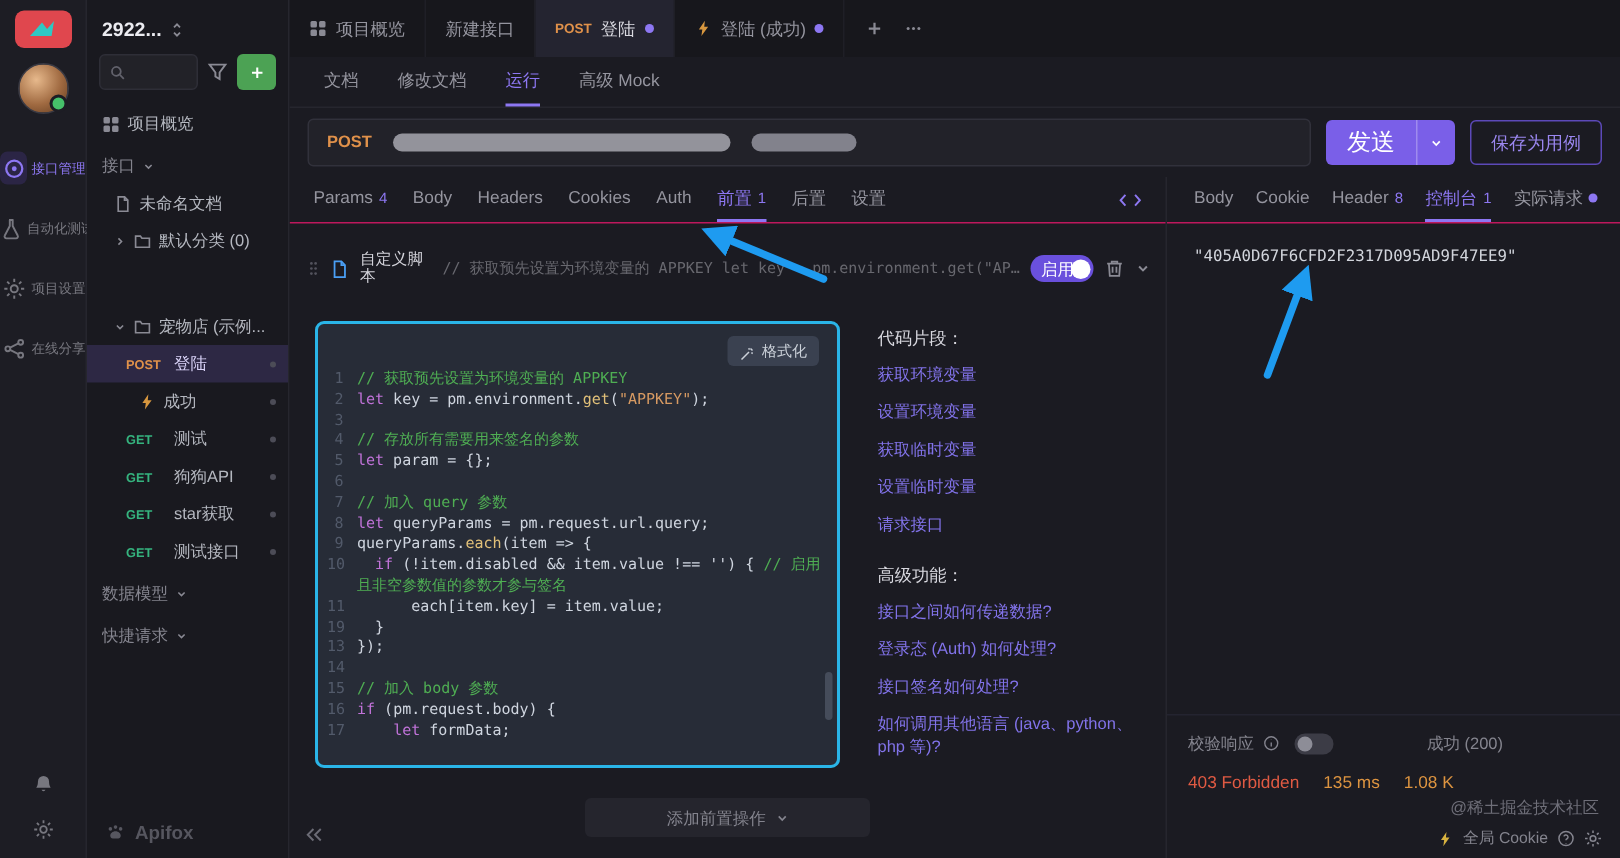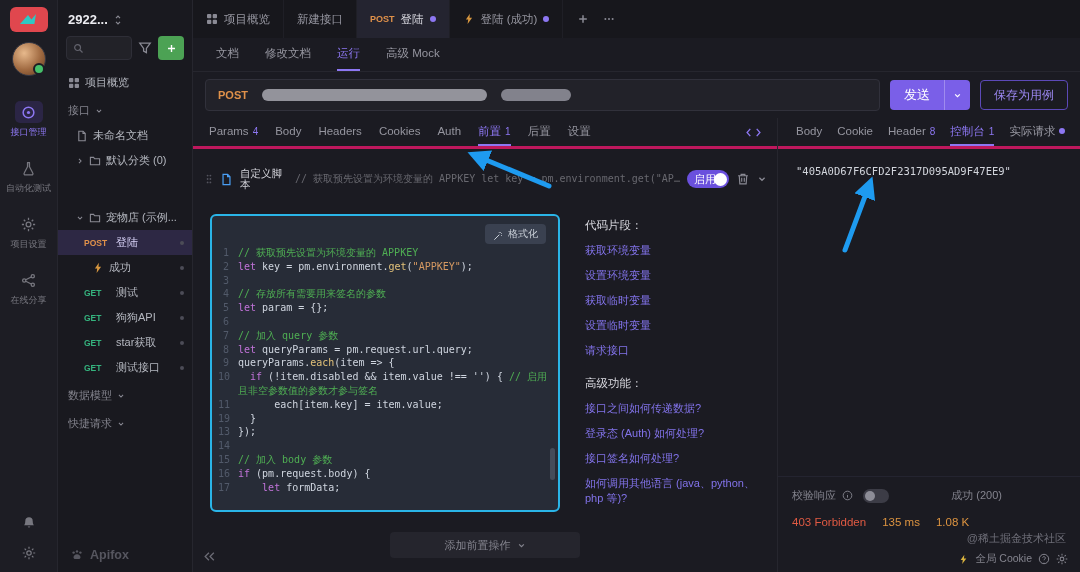--- a/index.html
+++ b/index.html
@@ -16,21 +16,21 @@
   .activity{position:absolute;left:0;top:0;width:58px;height:100%;background:#1d1d24;
     border-right:1px solid #26262e;display:flex;flex-direction:column;align-items:center;z-index:2}
   .logo{width:38px;height:25px;border-radius:6px;background:#e0474e;margin-top:7px;
     display:flex;align-items:center;justify-content:center;cursor:pointer}
   .logo svg{width:24px;height:15px}
   .avatar{width:34px;height:34px;border-radius:50%;margin-top:10px;position:relative;cursor:pointer;
     background:radial-gradient(circle at 35% 32%,#e7b98c,#a06a41 55%,#6d4426 90%);border:1px solid #3a3a44}
   .avatar::after{content:"";position:absolute;right:0;bottom:0;width:8px;height:8px;border-radius:50%;
     background:#46c06a;border:2px solid #1d1d24}
   .act-nav{margin-top:16px;width:100%}
-  .act-item{display:flex;flex-direction:column;align-items:center;gap:3px;padding:9px 0;color:#77777f;cursor:pointer}
+  .act-item{display:flex;flex-direction:row;align-items:center;gap:3px;padding:9px 0;color:#77777f;cursor:pointer}
   .act-item .ic-box{width:28px;height:22px;display:flex;align-items:center;justify-content:center;border-radius:5px}
   .act-item .ic{width:15px;height:15px}
   .act-item.active{color:var(--accent)}
   .act-item.active .ic-box{background:#2b2545}
   .act-lbl{font-size:9px;white-space:nowrap}
   .act-bottom{margin-top:auto;margin-bottom:12px;display:flex;flex-direction:column;gap:16px;align-items:center}
   .act-bottom .ic{cursor:pointer}
 
   
   .sidebar{position:absolute;left:58px;top:0;width:135px;height:100%;background:#19191f;
@@ -86,34 +86,34 @@
   .doc-item.active{color:var(--accent);border-color:var(--accent)}
 
   
   .reqbar{position:absolute;left:193px;top:72px;right:0;height:46px;background:#1b1b22;
     display:flex;align-items:center;gap:10px;padding:0 12px}
   .req-box{flex:1;height:32px;background:#222229;border:1px solid #31313b;border-radius:4px;
     display:flex;align-items:center;gap:14px;padding:0 12px;cursor:text}
   .req-method{font-size:11px;font-weight:700;color:var(--post)}
   .redact{height:12px;border-radius:6px;background:#93939b}
   .redact.r1{width:225px}.redact.r2{width:70px;background:#82828c}
-  .btn-send{height:30px;background:#7a5fe8;border-radius:4px;color:#fff;font-size:13px;
+  .btn-send{height:30px;background:#7a5fe8;border-radius:4px;color:#fff;font-size:16px;
     display:flex;align-items:stretch;cursor:pointer;flex:none}
   .btn-send .bs-main{display:flex;align-items:center;padding:0 14px}
   .btn-send .bs-caret{display:flex;align-items:center;padding:0 8px;border-left:1px solid rgba(255,255,255,.28)}
   .btn-send .ic{width:9px;height:9px}
   .btn-save{height:30px;border:1px solid #5c49b8;color:#9b87f0;border-radius:4px;padding:0 13px;
     font-size:12px;background:transparent;display:flex;align-items:center;cursor:pointer;flex:none}
 
   
   .workspace{position:absolute;left:193px;top:118px;right:0;bottom:0;background:#1b1b22}
   .left-pane{position:absolute;left:0;top:0;width:585px;bottom:0;border-right:1px solid #26262e}
   .right-pane{position:absolute;left:585px;top:0;right:0;bottom:0}
   .ptabs{display:flex;align-items:center;gap:17px;height:31px;padding:0 16px;
-    border-bottom:3px solid #be185d;font-size:11.5px;color:#95959f}
+    border-bottom:1px solid #be185d;font-size:11.5px;color:#95959f}
   .ptab{height:100%;display:flex;align-items:center;gap:4px;border-bottom:2px solid transparent;cursor:pointer;white-space:nowrap}
   .ptab.active{color:var(--accent);border-color:var(--accent)}
   .pbadge{color:var(--accent);font-size:10px}
   .ptabs .tail{margin-left:auto;color:#8d77f2;width:15px;height:11px;cursor:pointer}
 
   
   .script-head{position:absolute;top:44px;left:12px;right:10px;height:34px;display:flex;align-items:center;gap:7px}
   .drag-handle{color:#53535d;width:8px;height:12px;cursor:grab}
   .script-doc{color:#4a9ff5;width:13px;height:13px}
   .script-title{width:48px;flex:none;font-size:10.5px;line-height:11.5px;color:#d4d4db}

